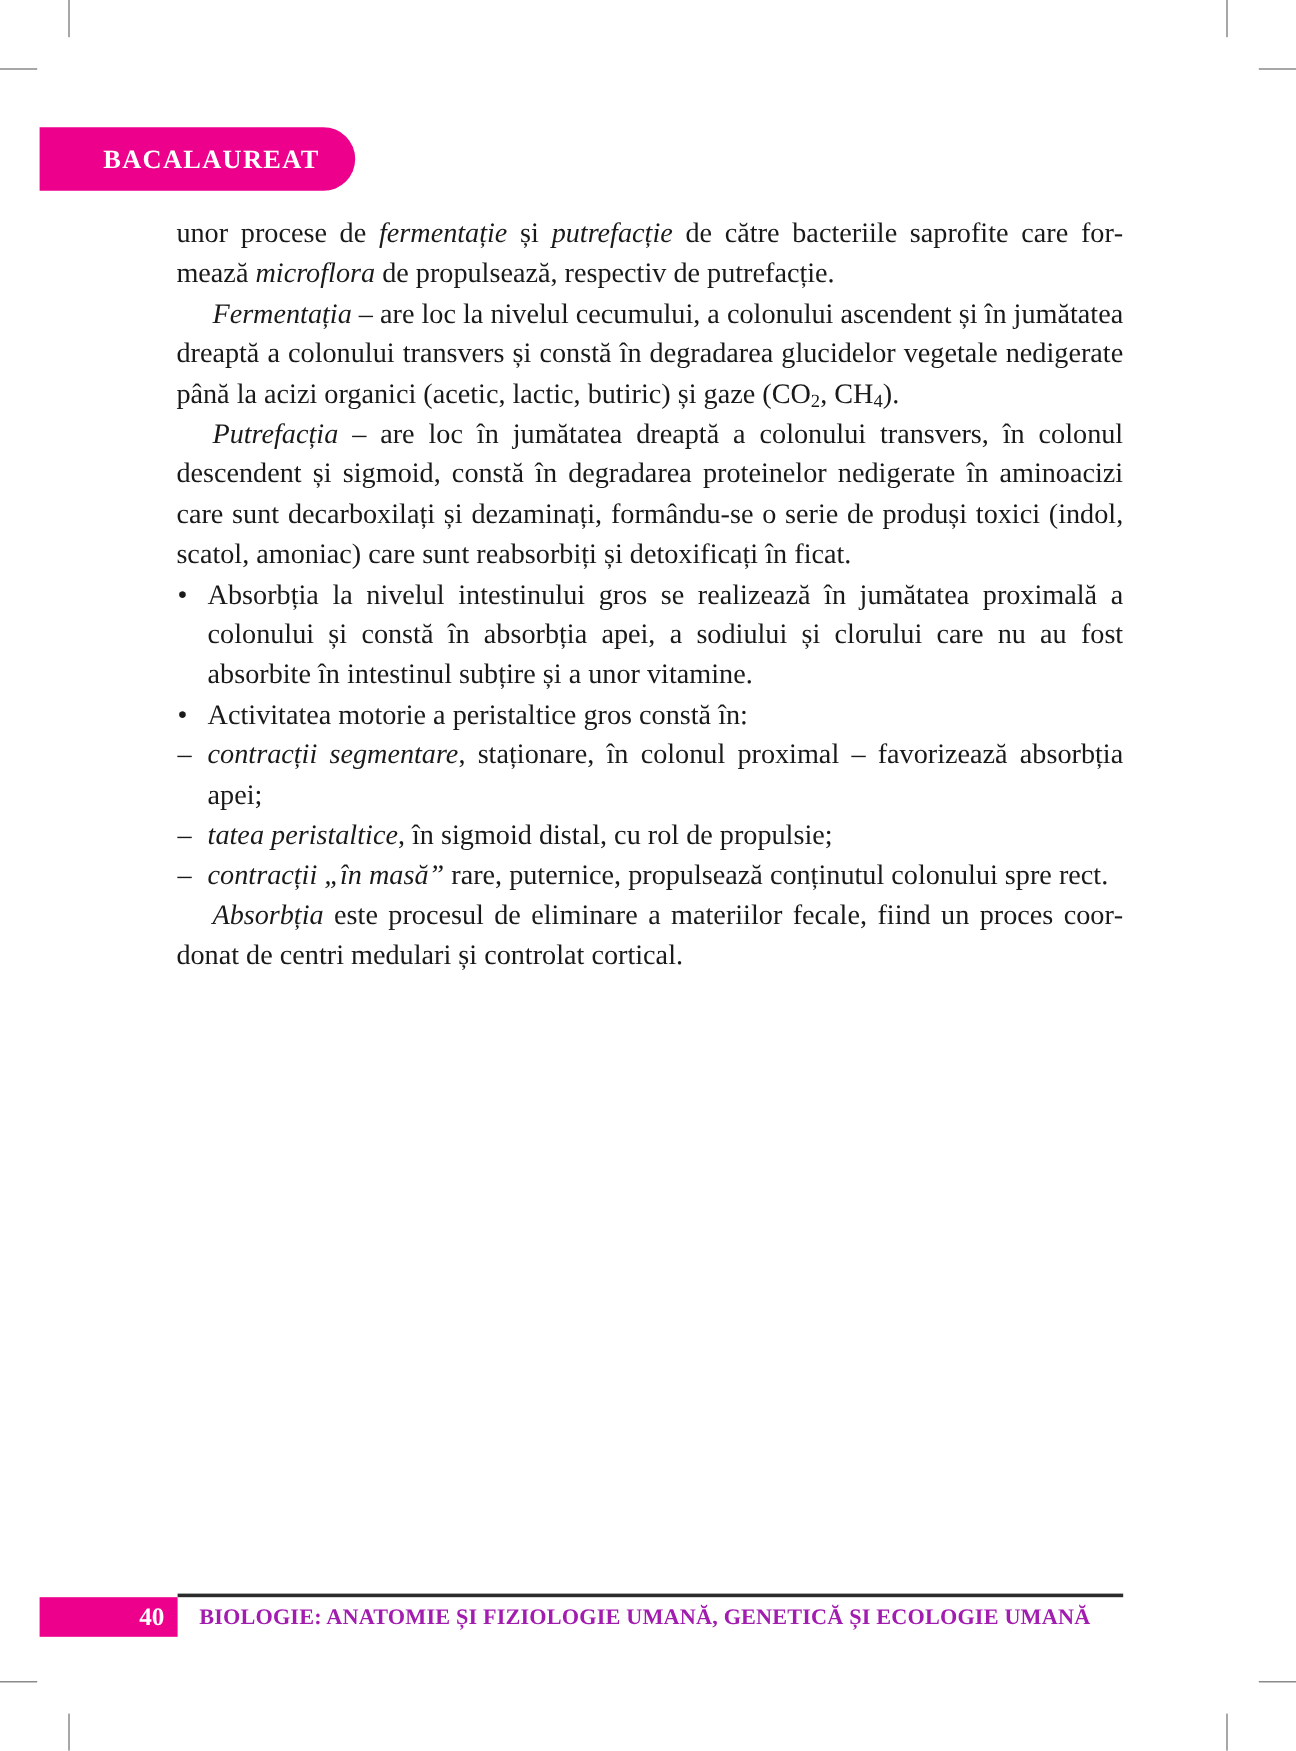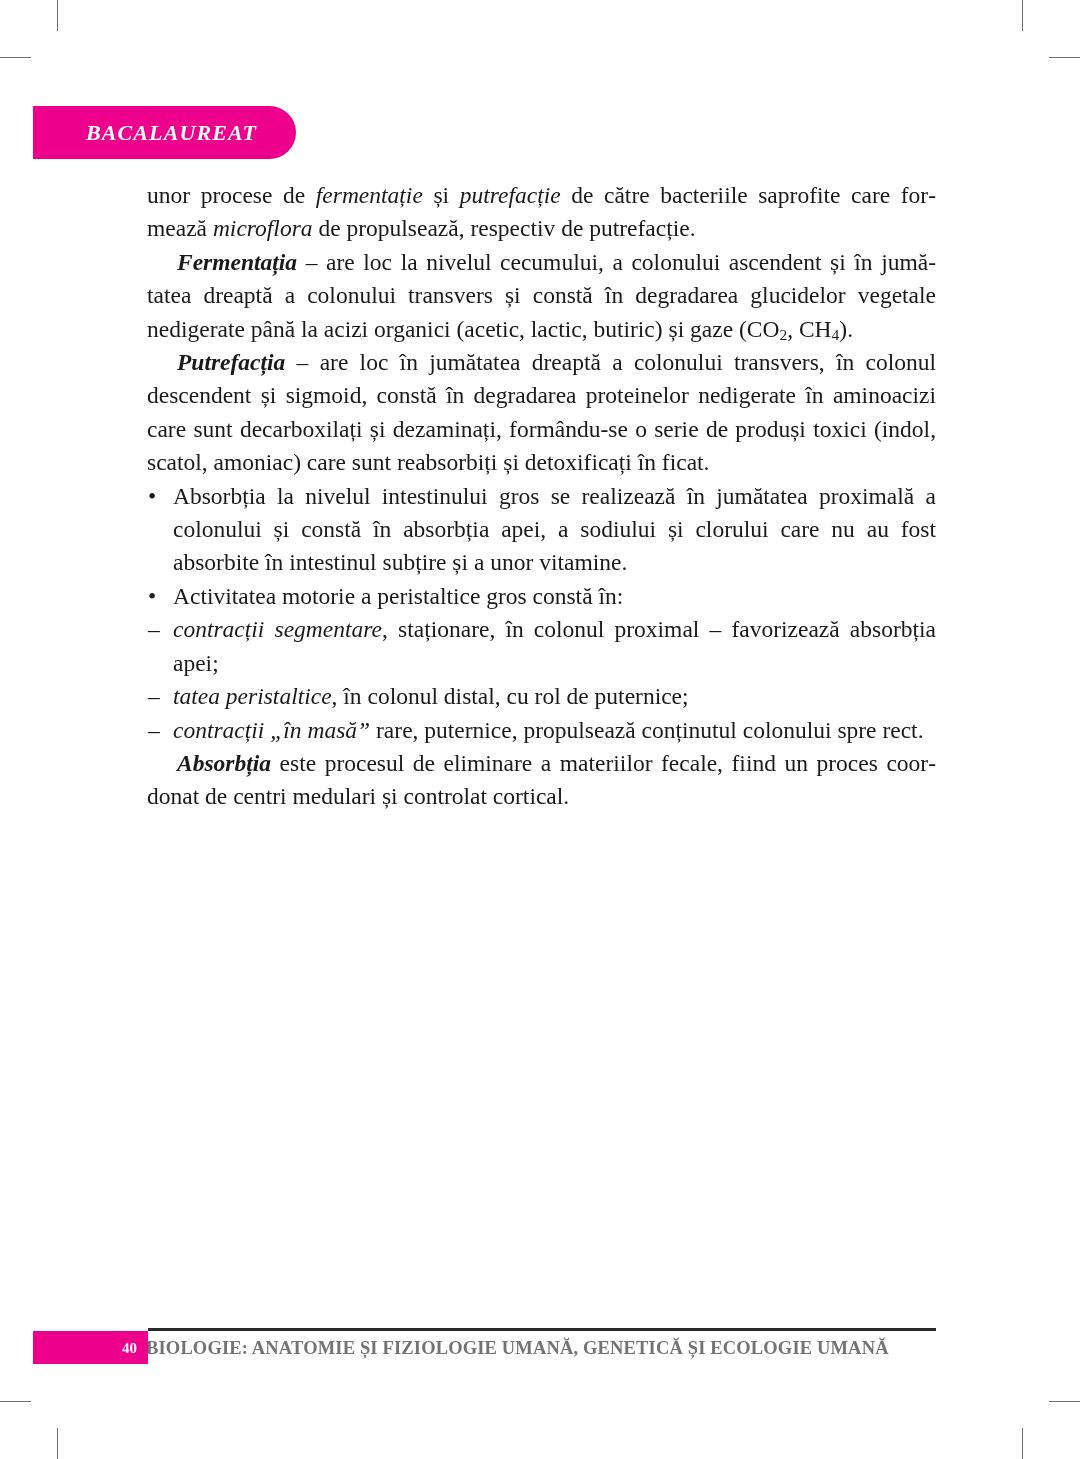--- a/index.html
+++ b/index.html
@@ -36,21 +36,20 @@
   
   .header-banner {
     position: absolute;
     left: 33px;
     top: 106px;
     width: 263px;
     height: 53px;
     background: #ec008c;
     border-radius: 0 27px 27px 0;
     box-sizing: border-box;
-    font-style: italic;
   }
   .header-banner-label {
     position: absolute;
     left: 53px;
     top: 50%;
     transform: translateY(-50%);
     color: #ffffff;
     font-family: "Liberation Serif", "DejaVu Serif", serif;
     font-weight: bold;
     font-size: 22px;
@@ -68,21 +67,21 @@
   .para {
     margin: 0;
     font-size: 23.5px;
     line-height: 33.4px;
     text-align: justify;
     text-justify: inter-word;
     hyphens: manual;
   }
   .para.indent { text-indent: 30px; }
   .it { font-style: italic; font-family: Liberation Serif, serif; }
-  .bi { font-weight: bold; font-style: italic; margin-top: 20px; }
+  .bi { font-weight: normal; font-style: italic; margin-top: 20px; }
   .bd { font-weight: normal; }
   sub {
     font-size: 0.66em;
     vertical-align: -0.22em;
     line-height: 0;
   }
 
   
   .bullet-list { margin: 0; }
   .bullet-row {
@@ -119,27 +118,27 @@
     box-sizing: border-box;
   }
   .footer-page-number {
     position: absolute;
     right: 11px;
     top: 50%;
     transform: translateY(-50%);
     color: #ffffff;
     font-family: "Liberation Serif", "DejaVu Serif", serif;
     font-weight: bold;
-    font-size: 15px;
+    font-size: 21px;
   }
   .footer-title {
     position: absolute;
-    left: 146px;
+    left: 166px;
     top: 1338px;
-    color: #737373;
+    color: #a21caf;
     font-family: "Liberation Serif", "DejaVu Serif", serif;
     font-weight: bold;
     font-size: 18.5px;
     letter-spacing: 0.15px;
     white-space: nowrap;
   }
 </style>
 </head>
 <body>
 
@@ -172,21 +171,21 @@
 
     <div class="bullet-row">
       <span class="bullet-marker">•</span><span class="bd">Activitatea motorie a peristaltice gros</span><span> constă în:</span>
     </div>
 
     <div class="bullet-row">
       <span class="bullet-marker">–</span><span class="it">contracții segmentare</span><span>, staționare, în colonul proximal – favorizează absorbția apei;</span>
     </div>
 
     <div class="bullet-row">
-      <span class="bullet-marker">–</span><span class="it">tatea peristaltice</span><span>, în colonul distal, cu rol de puternice;</span>
+      <span class="bullet-marker">–</span><span class="it">tatea peristaltice</span><span>, în sigmoid distal, cu rol de propulsie;</span>
     </div>
 
     <div class="bullet-row">
       <span class="bullet-marker">–</span><span class="it">contracții „în masă”</span><span> rare, puternice, propulsează conținutul colonului spre rect.</span>
     </div>
 
   </div>
 
   <p class="para indent"><span class="bi">Absorbția</span><span> este procesul de eliminare a materiilor fecale, fiind un proces coor­donat de centri medulari și controlat cortical.</span></p>
 

